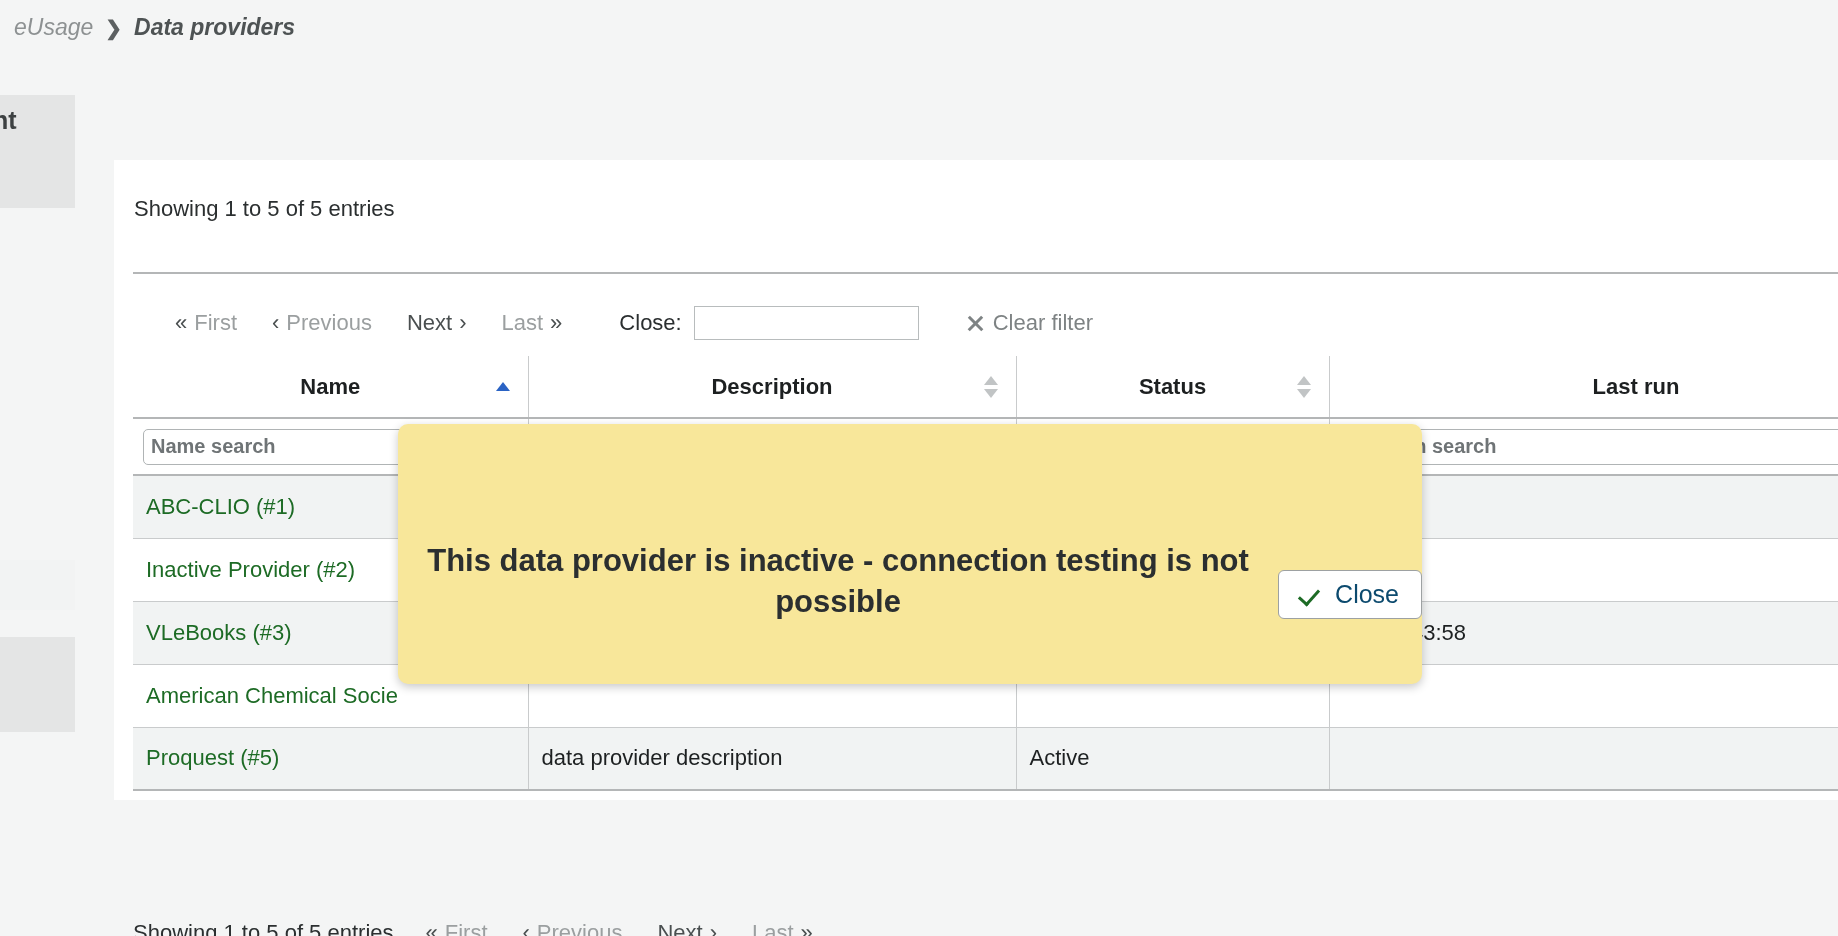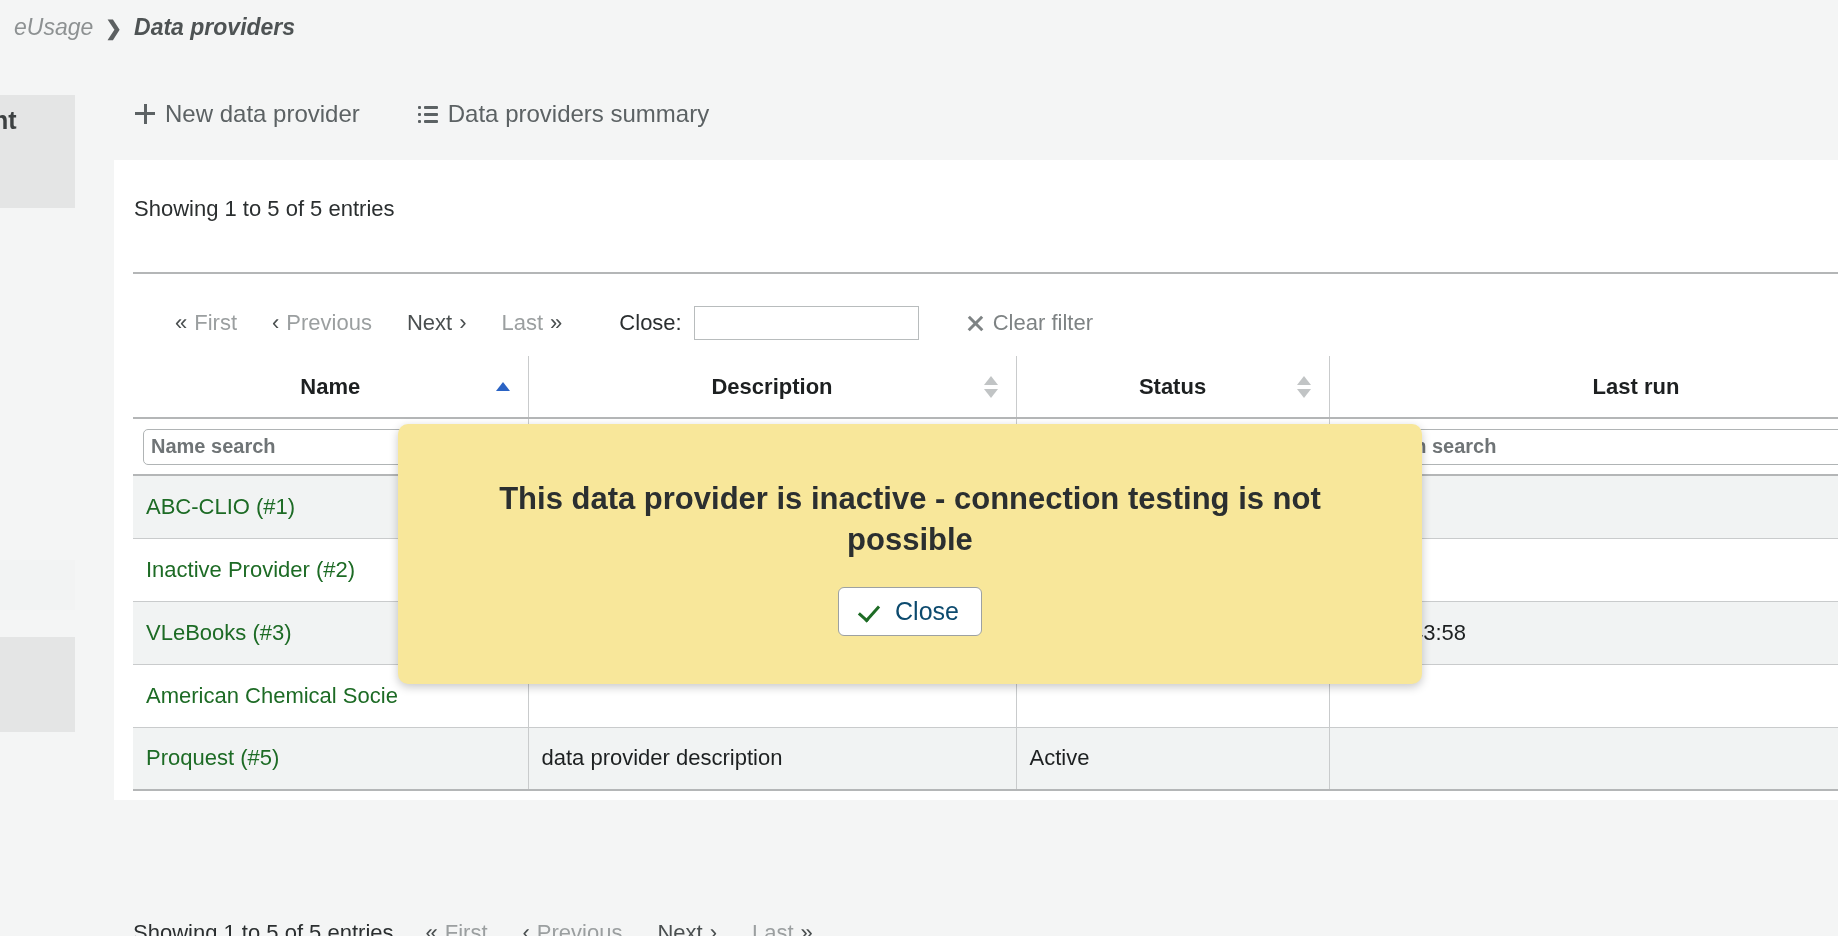--- a/index.html
+++ b/index.html
@@ -254,21 +254,21 @@
   .footer .pager { margin-left: 32px; }
 
   
   .modal {
     position: absolute;
     left: 398px; top: 424px;
     width: 1024px; height: 260px;
     background: #f8e79a;
     border-radius: 10px;
     box-shadow: 0 3px 10px rgba(0,0,0,0.22);
-    display: flex; flex-direction: column;
+    display: flex; flex-direction: row;
     align-items: center; justify-content: flex-start;
     padding-top: 55px;
   }
   .modal-msg {
     width: 920px;
     text-align: center;
     font-size: 31px;
     font-weight: bold;
     color: #2b2f30;
     line-height: 1.32;
@@ -307,37 +307,20 @@
     <span>eUsage</span>
     <span class="crumb-sep">❯</span>
     <span class="crumb-current">Data providers</span>
   </div>
 
   <div class="rail-a"></div>
   <div class="rail-a-text">nt</div>
   <div class="rail-b"></div>
   <div class="rail-c"></div>
 
-  <div class="actionbar">
-    <div class="action-btn">
-      <span class="ico-plus"></span>
-      <span>New data provider</span>
-    </div>
-    <div class="action-btn">
-      <span class="ico-list">
-        <i class="d r1"></i>
-          <i class="l r1"></i>
-        <i class="d r2"></i>
-          <i class="l r2"></i>
-        <i class="d r3"></i>
-          <i class="l r3"></i>
-      </span>
-      <span>Data providers summary</span>
-    </div>
-  </div>
 
   <div class="card">
 
     <div class="entries-top">Showing 1 to 5 of 5 entries</div>
     <div class="divider-top"></div>
 
     <div class="controls">
 
       <div class="pager">
         <div class="pg disabled">

